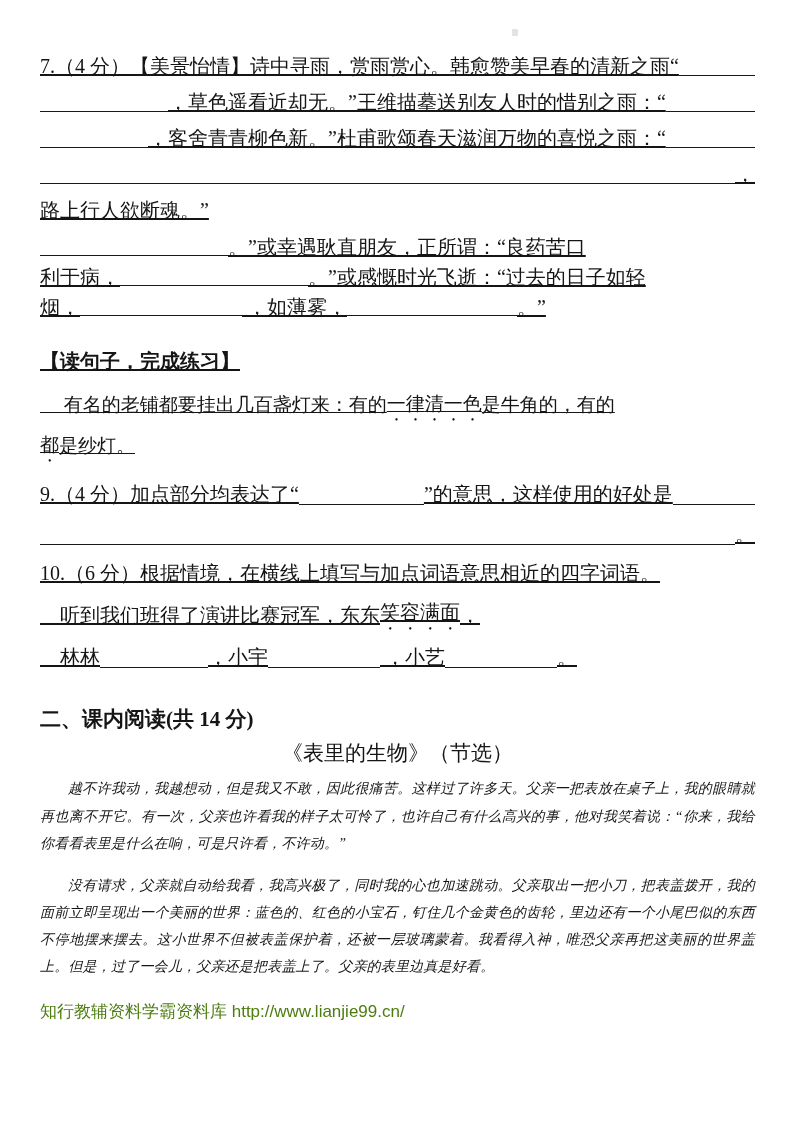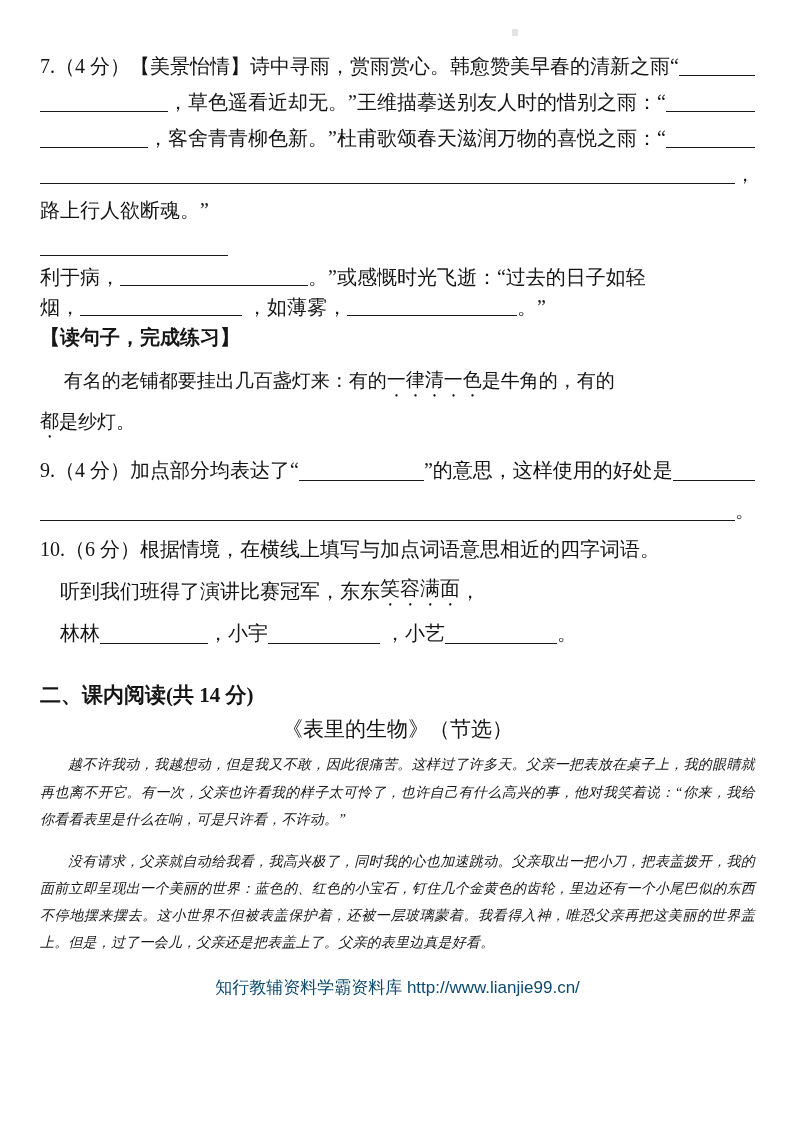--- a/index.html
+++ b/index.html
@@ -9,26 +9,26 @@
     position:relative;overflow:hidden;
   }
   .page{padding:48px 38px 0 40px;}
   .block{position:relative;}
   
   .line{display:flex;align-items:flex-end;white-space:pre;overflow:hidden;}
   .line .t{flex:0 0 auto;}
   .blank{flex:0 0 auto;height:0;border-bottom:1.4px solid #1a1a1a;margin-bottom:8px;}
   .blank.fill{flex:1 1 22px;}
   
-  .q{font-size:20px;}
+  .q{font-size:20px;text-decoration:underline;}
   .q7 .line{height:36px;line-height:36px;}
   .q8{margin-top:4px;}
   .q8 .line{height:30px;line-height:30px;}
   .q8 .blank{margin-bottom:6px;}
-  .bracket-head{margin-top:0;}
+  .bracket-head{margin-top:24px;}
   .bracket-head .line{height:30px;line-height:30px;font-weight:600;}
   .excerpt{margin-top:8px;font-size:19px;}
   .excerpt .line{height:41px;line-height:41px;}
   .q9{margin-top:8px;}
   .q9 .line{height:40px;line-height:40px;}
   .q9 .blank{margin-bottom:9px;}
   .q10{margin-top:2px;}
   .q10 .line{line-height:38px;}
   .q10 .blank{margin-bottom:8px;}
   .section-head{font-size:21px;font-weight:700;}
@@ -42,21 +42,21 @@
   .passage.p1{margin-top:8px;line-height:27.5px;}
   .passage.p2{margin-top:14px;line-height:27px;}
   
   .dots{
     -webkit-text-emphasis:filled dot #151515;
     -webkit-text-emphasis-position:under right;
     text-emphasis:filled dot #151515;
     text-emphasis-position:under right;
   }
   .footer{
-    margin-top:20px;text-align:center;color:#0c4a6e;font-size:17px;
+    margin-top:20px;color:#4d7c0f;font-size:17px;
     font-family:"Liberation Sans","DejaVu Sans",sans-serif;height:24px;line-height:24px;
   }
   .stray-mark{
     position:absolute;left:512px;top:29px;width:6px;height:7px;
     background:#c9cdd1;opacity:.55;border-radius:1px;
   }
 </style>
 </head>
 <body>
 
@@ -65,21 +65,21 @@
 <div class="page">
   <div>
       <div class="block q q7">
         <div class="line"><span class="t">7.（4 分）【美景怡情】诗中寻雨，赏雨赏心。韩愈赞美早春的清新之雨“</span><span class="blank fill"></span></div>
         <div class="line"><span class="blank" style="width: 128px;"></span><span class="t">，草色遥看近却无。”王维描摹送别友人时的惜别之雨：“</span><span class="blank fill"></span></div>
         <div class="line"><span class="blank" style="width: 108px;"></span><span class="t">，客舍青青柳色新。”杜甫歌颂春天滋润万物的喜悦之雨：“</span><span class="blank fill"></span></div>
         <div class="line"><span class="blank" style="width: 103px;"></span><span class="blank fill"></span><span class="t">，</span></div>
         <div class="line"><span class="t">路上行人欲断魂。”</span></div>
       </div>
       <div class="block q q8">
-        <div class="line"><span class="blank" style="width: 188px;"></span></div>
+        <div class="line"><span class="blank" style="width: 188px;"></span><span class="t">。”或幸遇耿直朋友，正所谓：“良药苦口</span></div>
         <div class="line"><span class="t">利于病，</span><span class="blank" style="width: 188px;"></span><span class="t">。”或感慨时光飞逝：“过去的日子如轻</span></div>
         <div class="line"><span class="t">烟，</span><span class="blank" style="width: 162px;"></span><span class="t"> ，如薄雾，</span><span class="blank" style="width: 170px;"></span><span class="t">。”</span></div>
       </div>
       <div class="block q bracket-head">
         <div class="line"><span class="t">【读句子，完成练习】</span></div>
       </div>
       <div class="block q excerpt">
         <div class="line"><span class="t">　 有名的老铺都要挂出几百盏灯来：有的</span><span class="t dots">一律</span><span class="t dots">清一色</span><span class="t">是牛角的，有的</span></div>
         <div class="line"><span class="t dots">都</span><span class="t">是纱灯。</span></div>
       </div>

